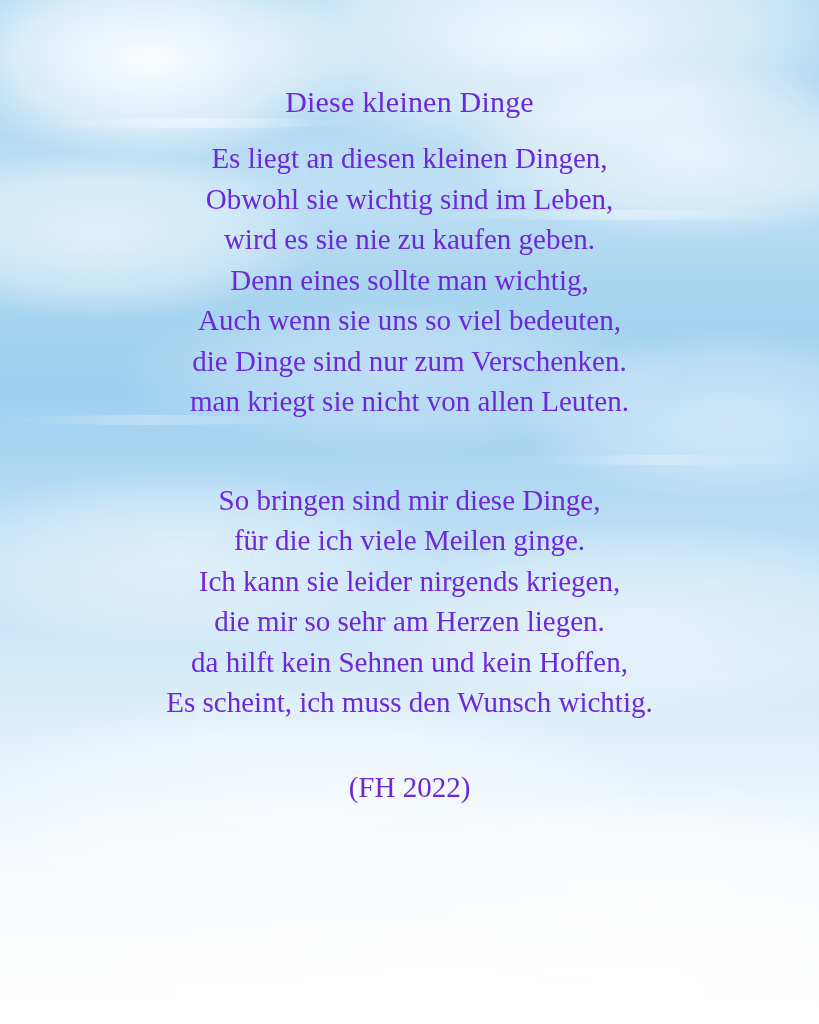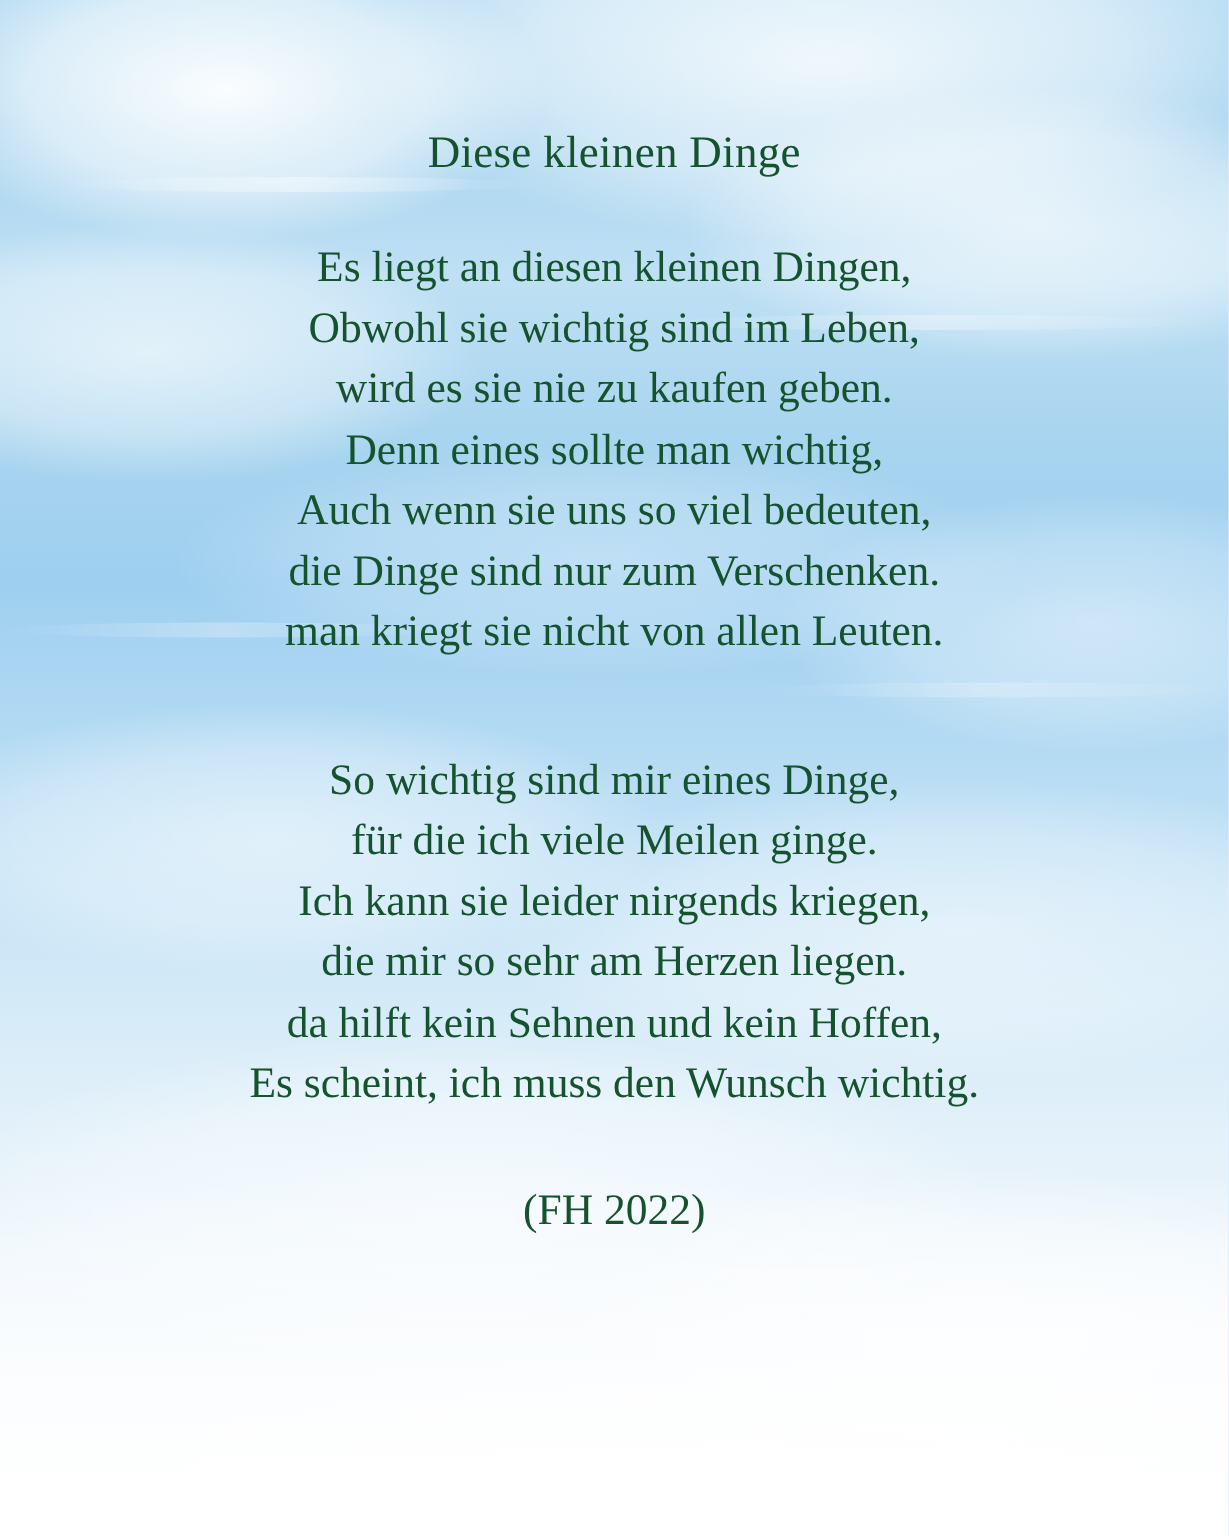--- a/index.html
+++ b/index.html
@@ -75,31 +75,31 @@
   .s4 { left: 500px; top: 455px; width: 320px; opacity: .3; }
   .s5 { left: 120px; top: 975px; width: 420px; opacity: .5; }
 
   
   .poem-text {
     position: absolute;
     inset: 0;
     display: flex;
     flex-direction: column;
     align-items: center;
-    color: #14532d;
+    color: #6d28d9;
     text-align: center;
   }
   .poem-title {
     margin-top: 84px;
     font-size: 30px;
     line-height: 1.2;
     letter-spacing: .2px;
   }
   .stanza {
-    margin-top: 38px;
+    margin-top: 18px;
     font-size: 29px;
     line-height: 40.5px;
   }
   .stanza.second {
     margin-top: 58px;
   }
   .stanza .line {
     white-space: nowrap;
   }
   .signature {
@@ -139,21 +139,21 @@
       <div class="line">Es liegt an diesen kleinen Dingen,</div>
       <div class="line">Obwohl sie wichtig sind im Leben,</div>
       <div class="line">wird es sie nie zu kaufen geben.</div>
       <div class="line">Denn eines sollte man wichtig,</div>
       <div class="line">Auch wenn sie uns so viel bedeuten,</div>
       <div class="line">die Dinge sind nur zum Verschenken.</div>
       <div class="line">man kriegt sie nicht von allen Leuten.</div>
     </div>
 
     <div class="stanza second">
-      <div class="line">So wichtig sind mir eines Dinge,</div>
+      <div class="line">So bringen sind mir diese Dinge,</div>
       <div class="line">für die ich viele Meilen ginge.</div>
       <div class="line">Ich kann sie leider nirgends kriegen,</div>
       <div class="line">die mir so sehr am Herzen liegen.</div>
       <div class="line">da hilft kein Sehnen und kein Hoffen,</div>
       <div class="line">Es scheint, ich muss den Wunsch wichtig.</div>
     </div>
 
     <div class="signature">(FH 2022)</div>
 
   </div>

